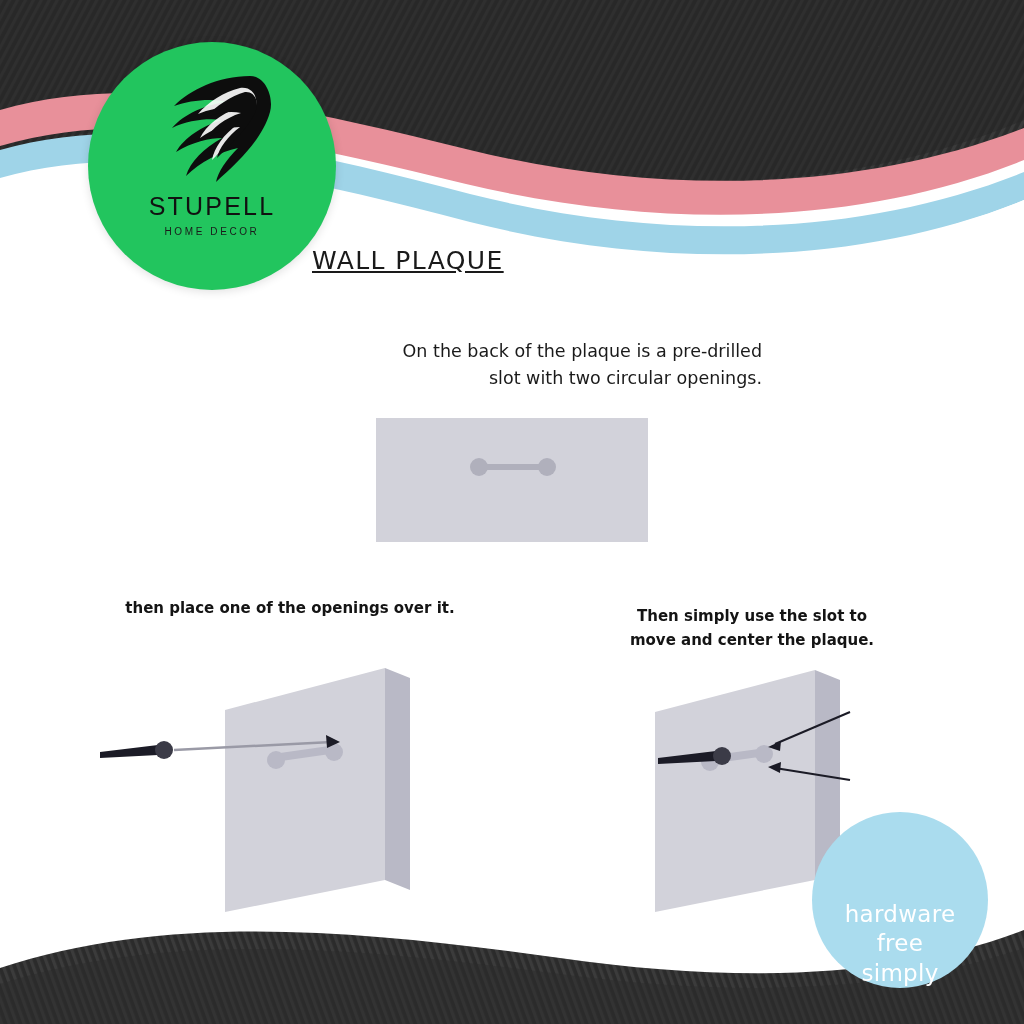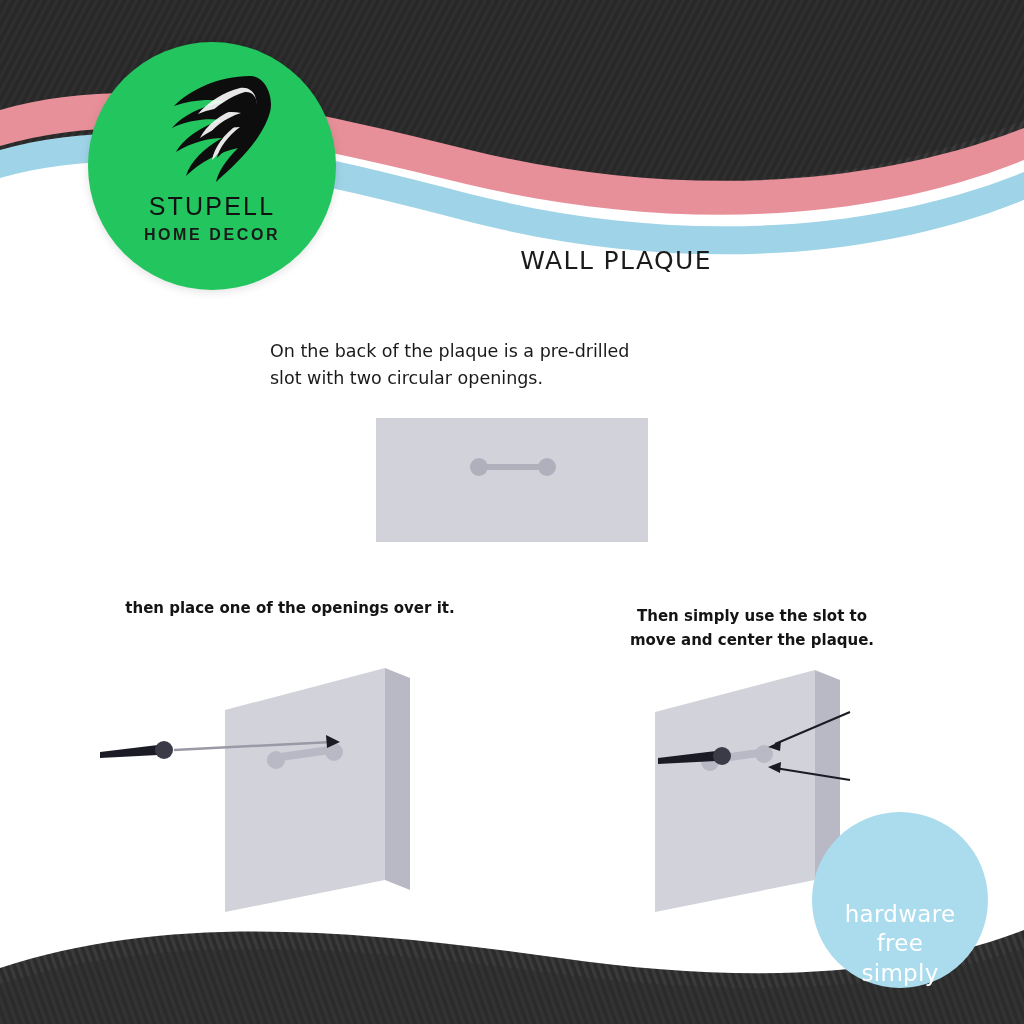--- a/index.html
+++ b/index.html
@@ -60,24 +60,24 @@
     font-family: "Liberation Sans", sans-serif;
     font-size: 25px;
     letter-spacing: 2.2px;
     color: #111111;
     font-weight: 400;
     line-height: 1;
     margin-top: 2px;
   }
   .logo-sub {
     font-family: "Liberation Sans", sans-serif;
-    font-size: 16px;
+    font-size: 10px;
     letter-spacing: 2.6px;
     color: #1a1a1a;
-    font-weight: 700;
+    font-weight: 400;
     margin-top: 7px;
   }
 
   
   .header-title {
     position: absolute;
     left: 360px;
     top: 48px;
     width: 600px;
     text-align: center;
@@ -87,34 +87,35 @@
     font-weight: 700;
     letter-spacing: 2.5px;
   }
 
   
   .subtitle {
     position: absolute;
     left: 312px;
     top: 246px;
     width: 400px;
-    text-align: right;
+    text-align: left;
     font-size: 25px;
     letter-spacing: 1.4px;
     color: #1a1a1a;
     font-weight: 400;
+    text-decoration: underline;
   }
 
   
   .step1-text {
     position: absolute;
-    left: 270px;
+    left: 262px;
     top: 338px;
     width: 500px;
-    text-align: left;
+    text-align: right;
     font-size: 17.5px;
     line-height: 1.55;
     color: #1a1a1a;
   }
   .plaque-back {
     position: absolute;
     left: 376px;
     top: 418px;
     width: 272px;
     height: 124px;

